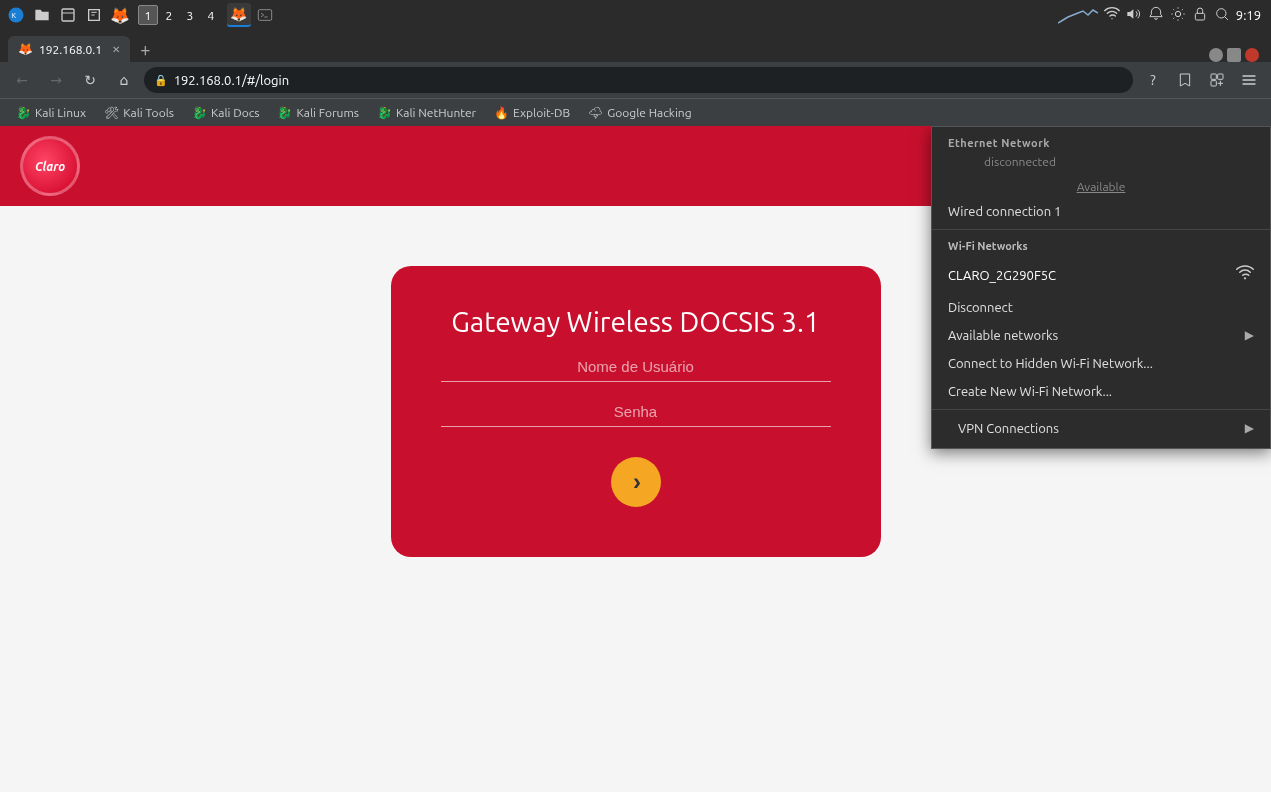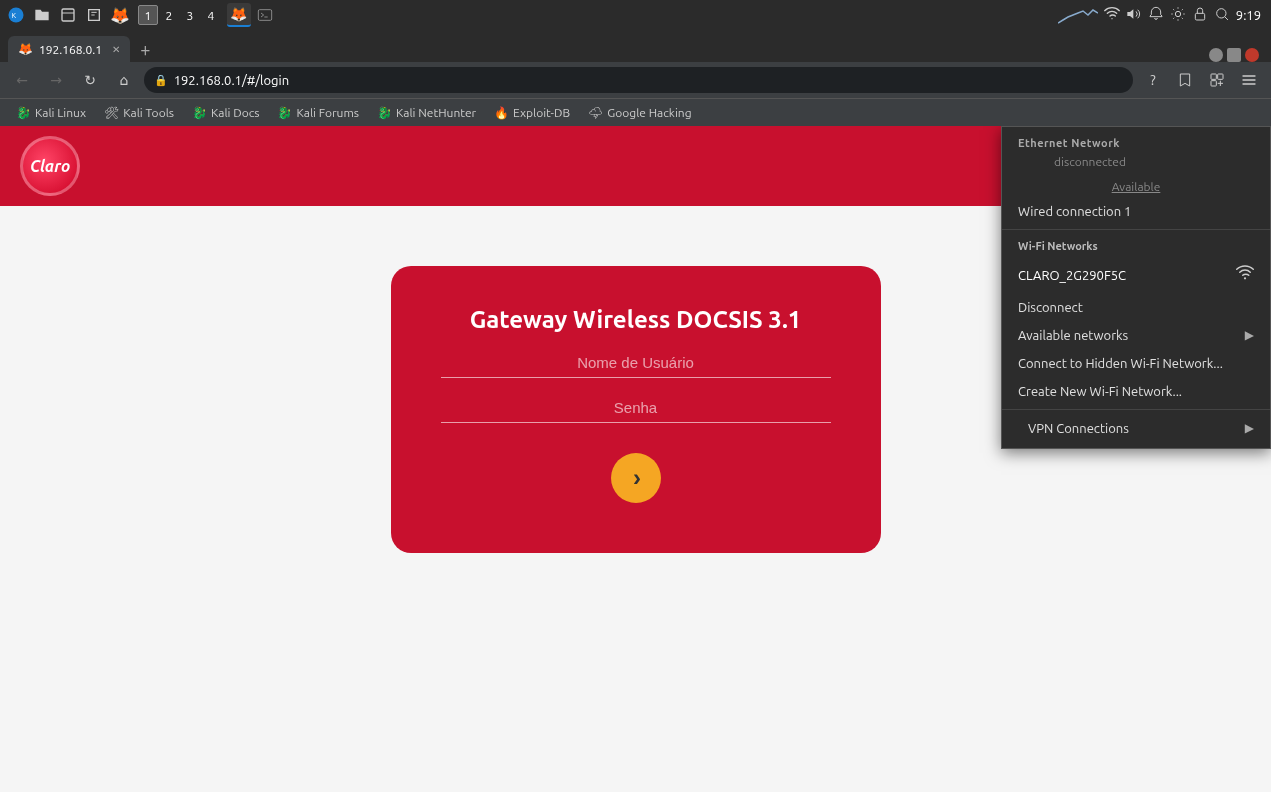--- a/index.html
+++ b/index.html
@@ -167,22 +167,22 @@
       border-radius: 20px;
       padding: 40px 50px 50px;
       margin-top: 60px;
       display: flex;
       flex-direction: column;
       align-items: center;
       gap: 20px;
     }
     .login-title {
       color: #fff;
-      font-size: 24px;
-      font-weight: 700;
+      font-size: 28px;
+      font-weight: 400;
       text-align: center;
     }
     .login-input-wrap {
       width: 100%;
       border-bottom: 1px solid rgba(255,255,255,0.6);
       padding-bottom: 6px;
     }
     .login-input {
       background: transparent;
       border: none;
@@ -203,21 +203,21 @@
       font-size: 22px;
       color: #333;
       margin-top: 10px;
     }
 
     
     .network-dropdown {
       position: absolute;
       top: 0;
       right: 0;
-      width: 270px;
+      width: 340px;
       background: #2c2c2c;
       color: #e0e0e0;
       font-size: 13px;
       border: 1px solid #555;
       box-shadow: 0 4px 15px rgba(0,0,0,0.5);
       z-index: 1000;
     }
     .nd-section-title {
       font-size: 11px;
       font-weight: bold;
@@ -441,21 +441,21 @@
     <span>Google Hacking</span>
   </div>
 </div>
 
 <div class="content-area">
 
   <div class="page-bg">
 
     <div class="claro-header">
       <div class="claro-logo">
-        <span style="font-style:italic; font-size:16px; font-weight:bold;">Claro</span>
+        <span style="font-style:italic; font-size:12px; font-weight:bold;">Claro</span>
       </div>
     </div>
 
     <div class="login-card">
       <div class="login-title">Gateway Wireless DOCSIS 3.1</div>
 
       <div class="login-input-wrap">
         <input class="login-input" type="text" placeholder="Nome de Usuário" style="">
       </div>
 

